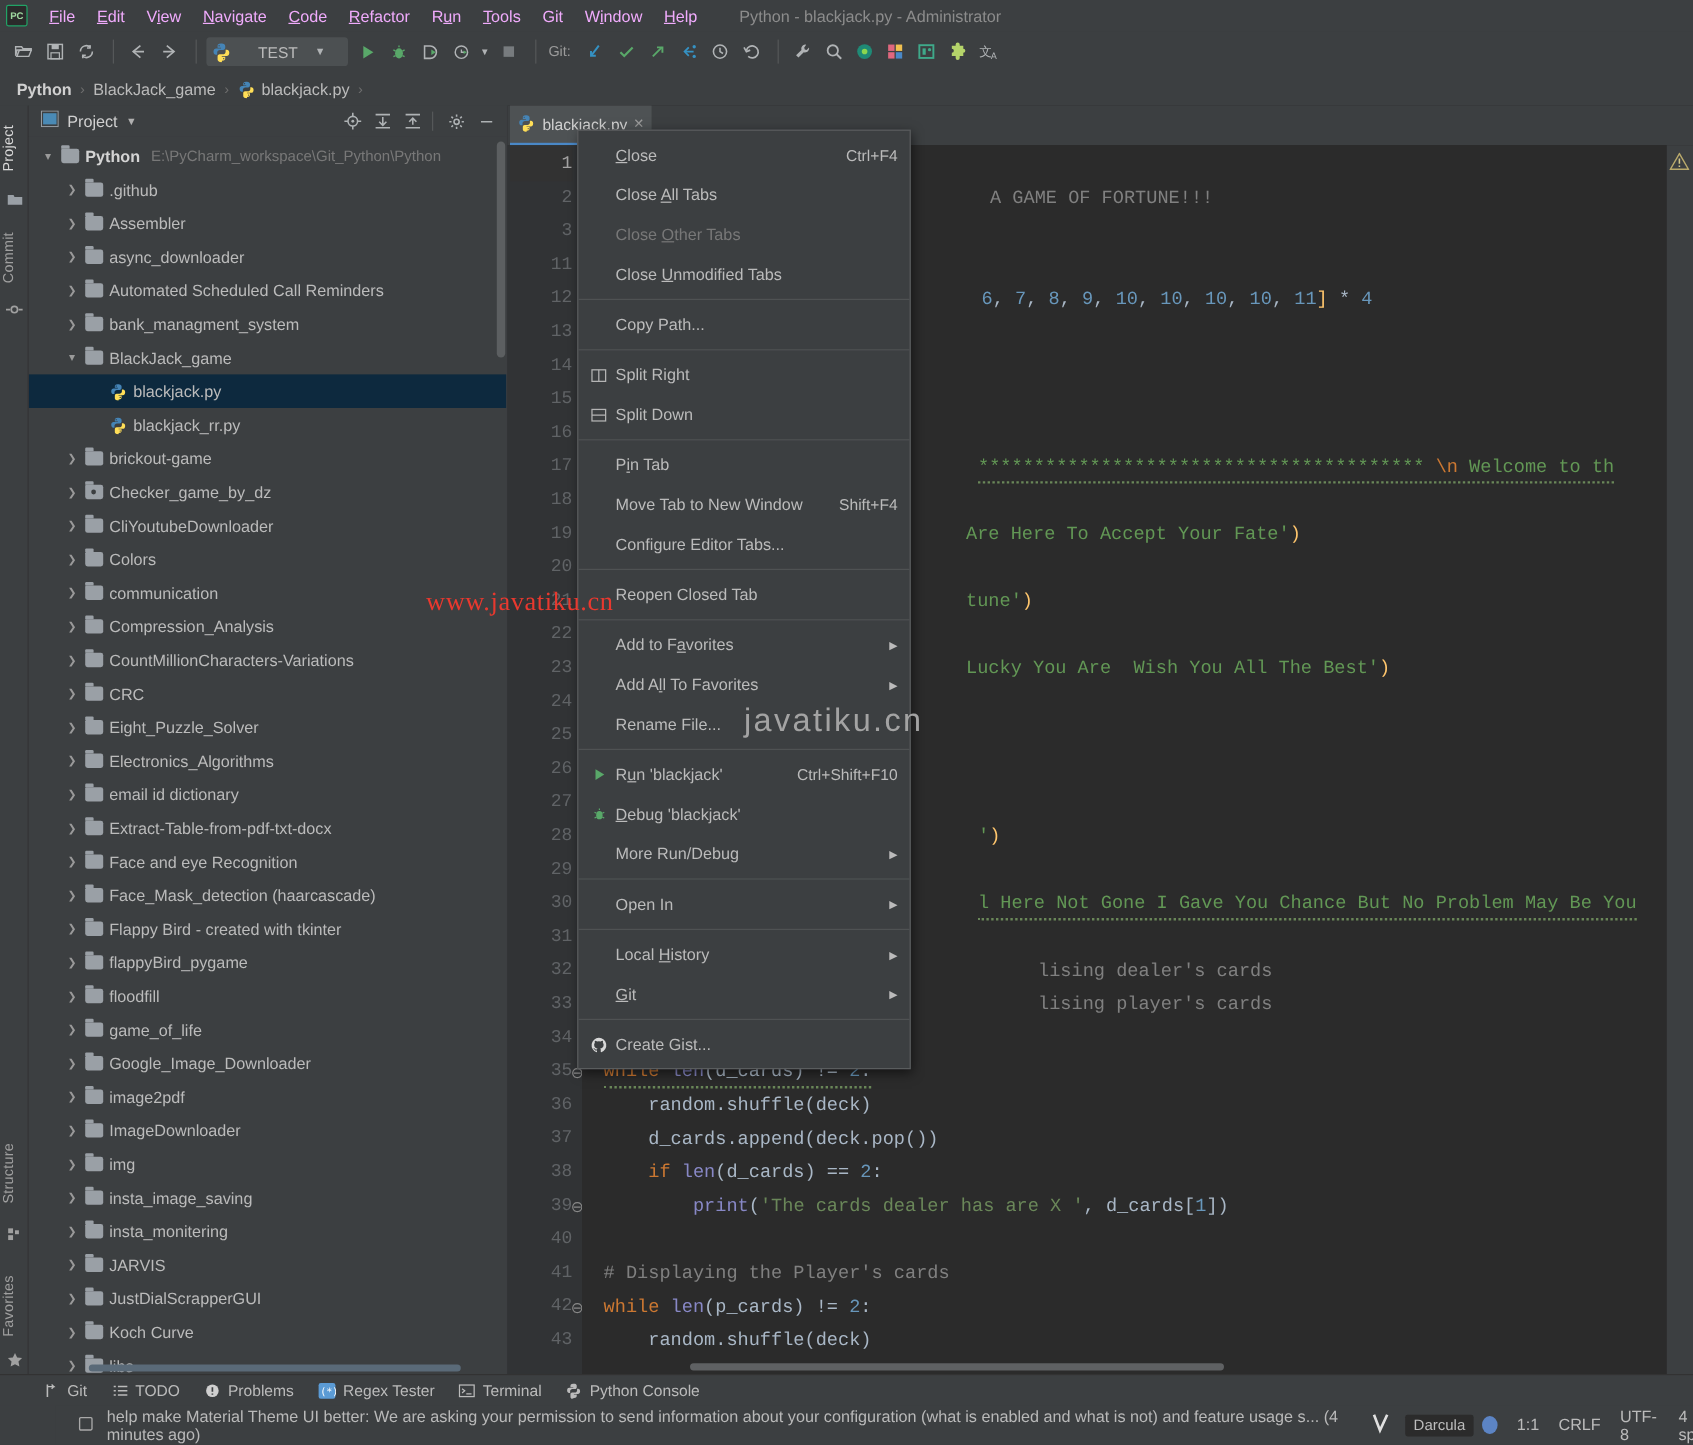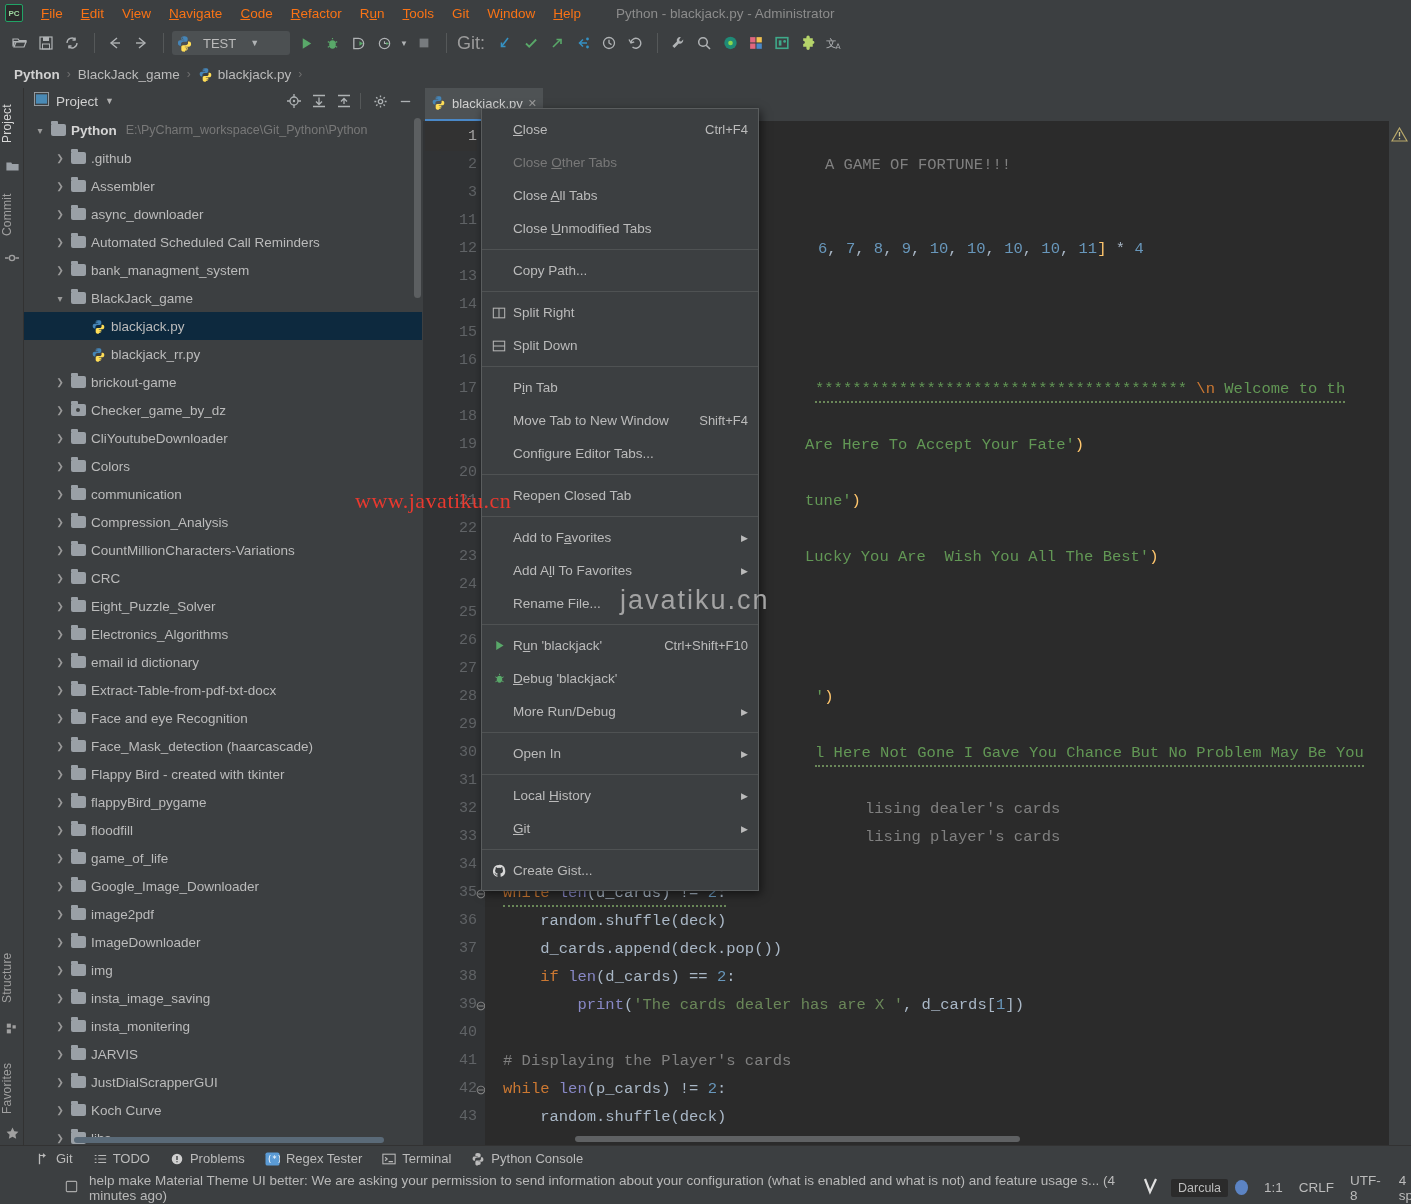--- a/index.html
+++ b/index.html
@@ -18,40 +18,40 @@
     background: #3c3f41; display: flex; align-items: center;
     font-size: 13px; color: #bbbbbb;
   }
   .pc-logo {
     width: 18px; height: 18px; margin-left: 5px; margin-right: 9px;
     border: 1px solid #21a366; border-radius: 2px;
     background: #2b2b2b; color: #9fd8a0; font-size: 8px;
     display: flex; align-items: center; justify-content: center;
     font-family: "Liberation Sans", sans-serif; font-weight: bold;
   }
-  .menu-item { padding: 3px 9px; color: #f97316; font-size: 13.5px; white-space: nowrap; }
+  .menu-item { padding: 3px 9px; color: #f0abfc; font-size: 13.5px; white-space: nowrap; }
   .menu-item u { text-decoration: underline; }
   .win-title { margin-left: 26px; color: #8c8c8c; font-size: 13.5px; }
 
   
   .toolbar {
     position: absolute; top: 26px; left: 0; width: 1411px; height: 34px;
     background: #3c3f41; display: flex; align-items: center; padding-left: 8px;
   }
   .tb-btn {
     width: 24px; height: 24px; display: flex; align-items: center; justify-content: center;
     color: #b0b3b5; margin-right: 2px;
   }
   .tb-sep { width: 1px; height: 20px; background: #555859; margin: 0 8px; }
   .run-config {
     display: flex; align-items: center; height: 24px; background: #4c5052;
     border-radius: 3px; padding: 0 4px; margin-right: 4px; min-width: 118px;
   }
-  .run-config .cfg-name { color: #bbbbbb; font-size: 13px; margin: 0 14px 0 10px; }
-  .git-label { color: #9b9b9b; font-size: 18px; margin: 0 8px 0 2px; }
+  .run-config .cfg-name { color: #bbbbbb; font-size: 13px; margin: 0 14px 0 22px; }
+  .git-label { color: #9b9b9b; font-size: 12px; margin: 0 8px 0 2px; }
 
   
   .breadcrumb {
     position: absolute; top: 60px; left: 0; width: 1411px; height: 28px;
     background: #3c3f41; display: flex; align-items: center; padding-left: 14px;
     font-size: 13.5px; color: #a9b7c6;
   }
   .bc-seg { color: #bbbbbb; }
   .bc-seg.bold { font-weight: bold; color: #d0d0d0; }
   .bc-sep { color: #6e6e6e; margin: 0 7px; font-size: 12px; }
@@ -885,27 +885,27 @@
       </div>
     </div>
   </div>
 
   <div class="ctxmenu" id="ctxmenu">
       <div class="mi">
         <span class="mi-icon"></span>
         <span class="mi-label"><u>C</u>lose</span>
         <span class="mi-shortcut">Ctrl+F4</span>
       </div>
+      <div class="mi">
+        <span class="mi-icon"></span>
+        <span class="mi-label">Close <u>A</u>ll Tabs</span>
+      </div>
       <div class="mi disabled">
         <span class="mi-icon"></span>
         <span class="mi-label">Close <u>O</u>ther Tabs</span>
-      </div>
-      <div class="mi">
-        <span class="mi-icon"></span>
-        <span class="mi-label">Close <u>A</u>ll Tabs</span>
       </div>
       <div class="mi">
         <span class="mi-icon"></span>
         <span class="mi-label">Close <u>U</u>nmodified Tabs</span>
       </div>
       <div class="msep"></div>
       <div class="mi">
         <span class="mi-icon"></span>
         <span class="mi-label">Copy Path...</span>
       </div>

